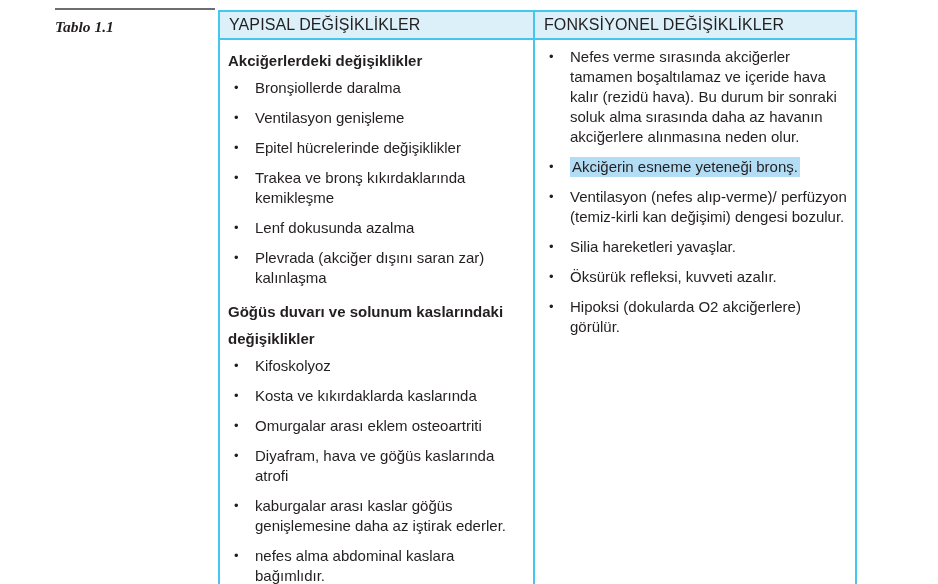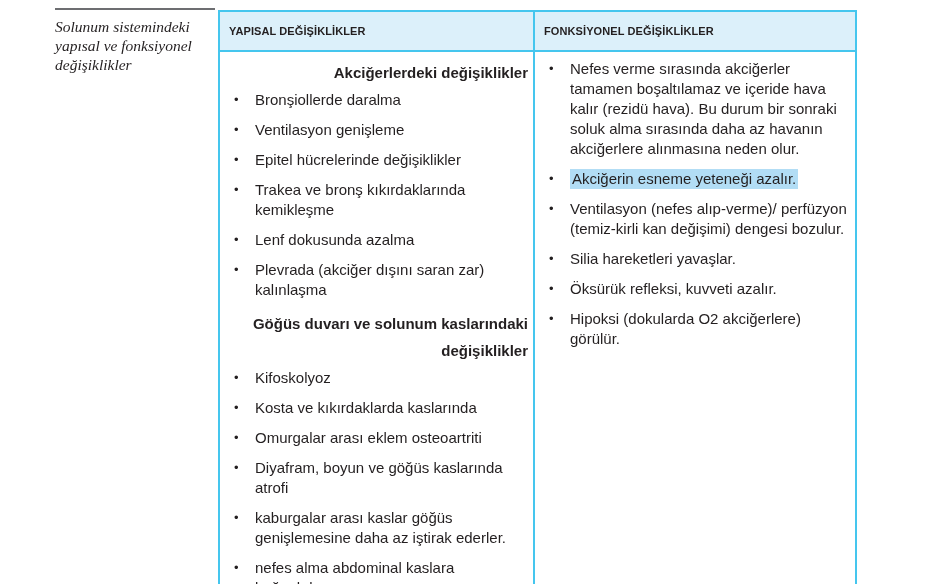--- a/index.html
+++ b/index.html
@@ -54,40 +54,39 @@
     table-layout:fixed;
     font-family:"Liberation Sans", sans-serif;
   }
   .data-table th,
   .data-table td{
     border:2px solid var(--table-border);
     vertical-align:top;
   }
   .data-table th{
     background:var(--header-bg);
-    height:40px;
-    font-size:11px;
-    font-weight:700;
+    height:28px;
+    font-size:16px;
+    font-weight:400;
     text-align:left;
     vertical-align:middle;
     padding:0 0 0 9px;
     letter-spacing:0.1px;
   }
   .col-left{width:315px;}
   .col-right{width:322px;margin-top:34px;}
   .data-table td{
     padding:7px 5px 0 8px;
     height:525px;
   }
   .section-heading{
     font-size:15px;
     font-weight:700;
     line-height:27px;
     margin-bottom:4px;
-    text-align:right;
   }
   .bullet-item{
     display:flex;
     align-items:flex-start;
     font-size:15px;
     line-height:20px;
     margin-bottom:10px;
   }
   .bullet{
     flex:0 0 27px;
@@ -103,21 +102,21 @@
     padding:0 2px;
   }
 </style>
 </head>
 <body>
 
 <div class="page">
 
   <div class="caption">
     <div class="caption-rule"></div>
-    <div class="caption-subtitle">Solunum sistemindeki yapısal ve fonksiyonel değişiklikler</div>
+    <div class="caption-title">Tablo 1.1</div>
   </div>
 
   <table class="data-table">
     <thead>
       <tr>
         <th class="col-left">YAPISAL DEĞİŞİKLİKLER</th>
         <th class="col-right">FONKSİYONEL DEĞİŞİKLİKLER</th>
       </tr>
     </thead>
     <tbody>
@@ -156,39 +155,39 @@
             <div class="bullet-item">
               <span class="bullet">•</span>
               <span class="bullet-text">Kosta ve kıkırdaklarda kaslarında</span>
             </div>
             <div class="bullet-item">
               <span class="bullet">•</span>
               <span class="bullet-text">Omurgalar arası eklem osteoartriti</span>
             </div>
             <div class="bullet-item">
               <span class="bullet">•</span>
-              <span class="bullet-text">Diyafram, boyun ve göğüs kaslarında atrofi</span>
+              <span class="bullet-text">Diyafram, hava ve göğüs kaslarında atrofi</span>
             </div>
             <div class="bullet-item">
               <span class="bullet">•</span>
               <span class="bullet-text">kaburgalar arası kaslar göğüs genişlemesine daha az iştirak ederler.</span>
             </div>
             <div class="bullet-item">
               <span class="bullet">•</span>
               <span class="bullet-text">nefes alma abdominal kaslara bağımlıdır.</span>
             </div>
           </td>
         <td class="col-right" id="right-body">
             <div class="bullet-item">
               <span class="bullet">•</span>
               <span class="bullet-text">Nefes verme sırasında akciğerler tamamen boşaltılamaz ve içeride hava kalır (rezidü hava). Bu durum bir sonraki soluk alma sırasında daha az havanın akciğerlere alınmasına neden olur.</span>
             </div>
             <div class="bullet-item">
               <span class="bullet">•</span>
-              <span class="bullet-text highlight">Akciğerin esneme yeteneği azalır.</span>
+              <span class="bullet-text highlight">Akciğerin esneme yeteneği bronş.</span>
             </div>
             <div class="bullet-item">
               <span class="bullet">•</span>
               <span class="bullet-text">Ventilasyon (nefes alıp-verme)/ perfüzyon (temiz-kirli kan değişimi) dengesi bozulur.</span>
             </div>
             <div class="bullet-item">
               <span class="bullet">•</span>
               <span class="bullet-text">Silia hareketleri yavaşlar.</span>
             </div>
             <div class="bullet-item">

